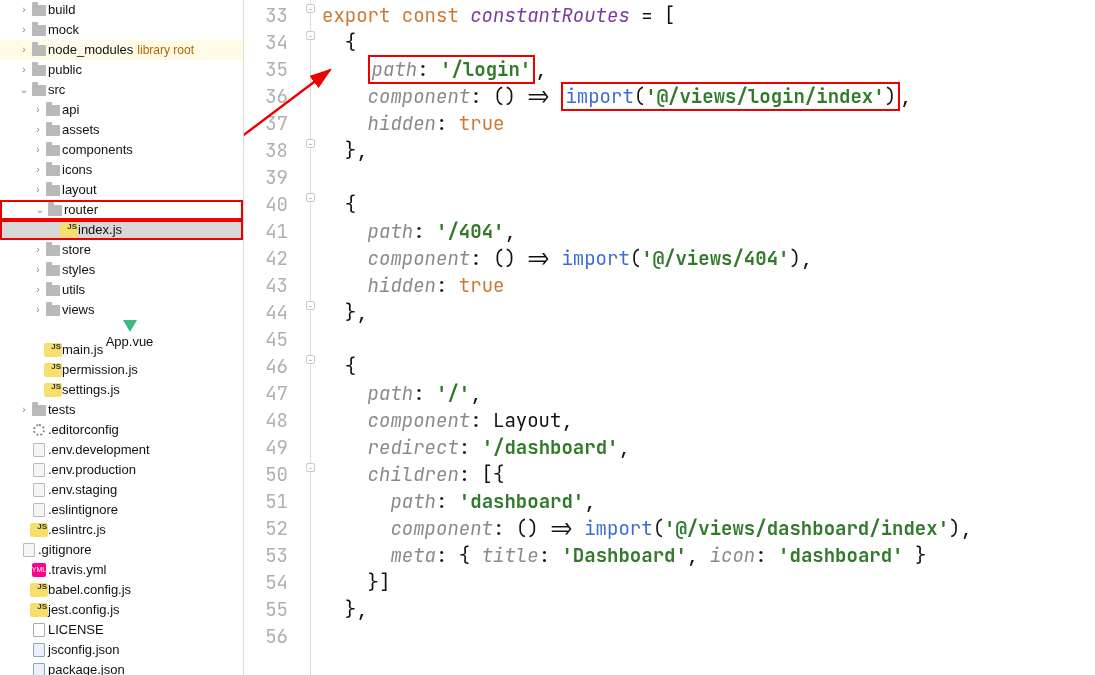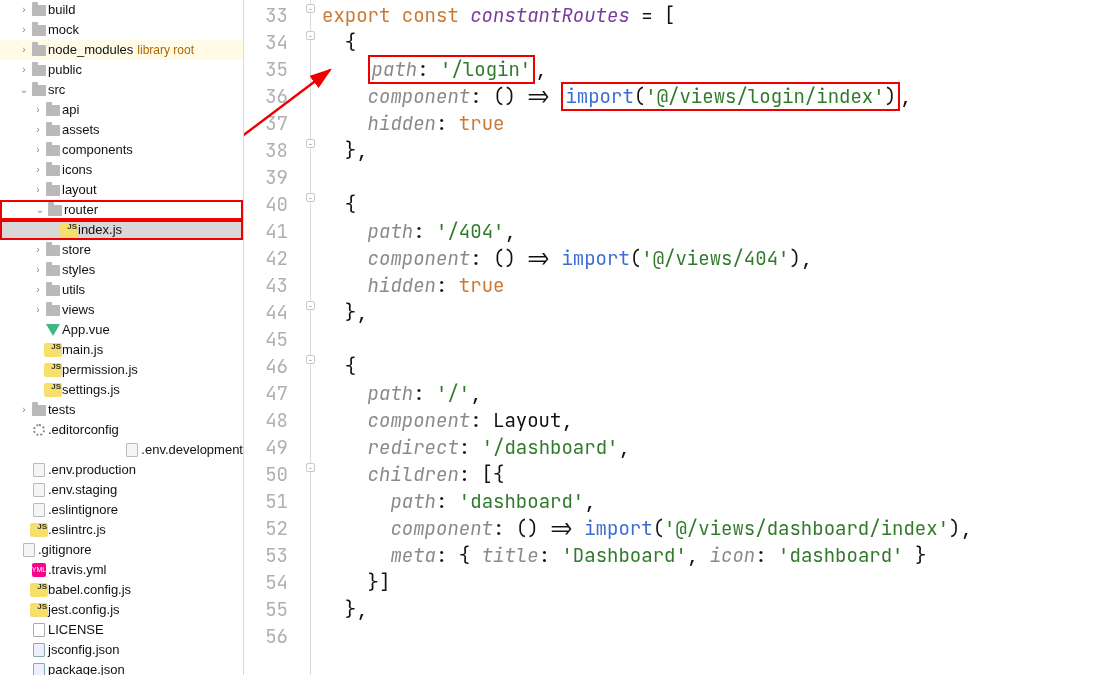--- a/index.html
+++ b/index.html
@@ -36,21 +36,21 @@
   .fold-strip { width: 20px; position: relative; }
   .fold-line { position:absolute; top:0; bottom:0; left:8px; width:1px; background:#dcdcdc; }
   .fold-dot  { position:absolute; left:4px; width:9px; height:9px; border:1px solid #c8c8c8; background:#fff; border-radius:2px; font-size:8px; line-height:8px; text-align:center; color:#999; }
   .code { flex:1; padding-top:2px; position:relative; }
   .code .line { height: 27px; line-height: 27px; white-space: pre; }
 
   .kw   { color:#cc7832; }      
   .kw-blue { color:#3b6dd0; }   
   .decl { color:#7b3c9e; font-style:italic; }
   .prop { color:#8a8a8a; font-style:italic; }
-  .str  { color:#317a2b; font-weight:400;text-align:right; }
+  .str  { color:#317a2b; font-weight:700;text-align:right; }
   .punc { color:#111; }
 
   .redbox { border: 2px solid #e00; padding: 0 2px; }
 
   
   .arrow-overlay { position:absolute; left:0; top:0; pointer-events:none; }
 </style>
 </head>
 <body>
 
@@ -163,21 +163,21 @@
         </span>
         <span class="label">utils</span>
       </div>
       <div class="tree-row" style="padding-left: 32px;">
         <span class="arrow">›</span>
         <span class="icon">
           <span class="ic-folder"></span>
         </span>
         <span class="label">views</span>
       </div>
-      <div class="tree-row" style="padding-left: 32px;">
+      <div class="tree-row" style="padding-left: 16px; flex-direction: column;">
         <span class="arrow"></span>
         <span class="icon">
           <span class="ic-vue"></span>
         </span>
         <span class="label">App.vue</span>
       </div>
       <div class="tree-row" style="padding-left: 32px;">
         <span class="arrow"></span>
         <span class="icon">
           <span class="ic-js">JS</span>
@@ -205,21 +205,21 @@
         </span>
         <span class="label">tests</span>
       </div>
       <div class="tree-row" style="padding-left: 18px;">
         <span class="arrow"></span>
         <span class="icon">
           <span class="ic-gear"></span>
         </span>
         <span class="label">.editorconfig</span>
       </div>
-      <div class="tree-row" style="padding-left: 18px; justify-content: flex-end;">
+      <div class="tree-row" style="padding-left: 18px;">
         <span class="arrow"></span>
         <span class="icon">
           <span class="ic-dot"></span>
         </span>
         <span class="label">.env.development</span>
       </div>
       <div class="tree-row" style="padding-left: 18px;">
         <span class="arrow"></span>
         <span class="icon">
           <span class="ic-dot"></span>

